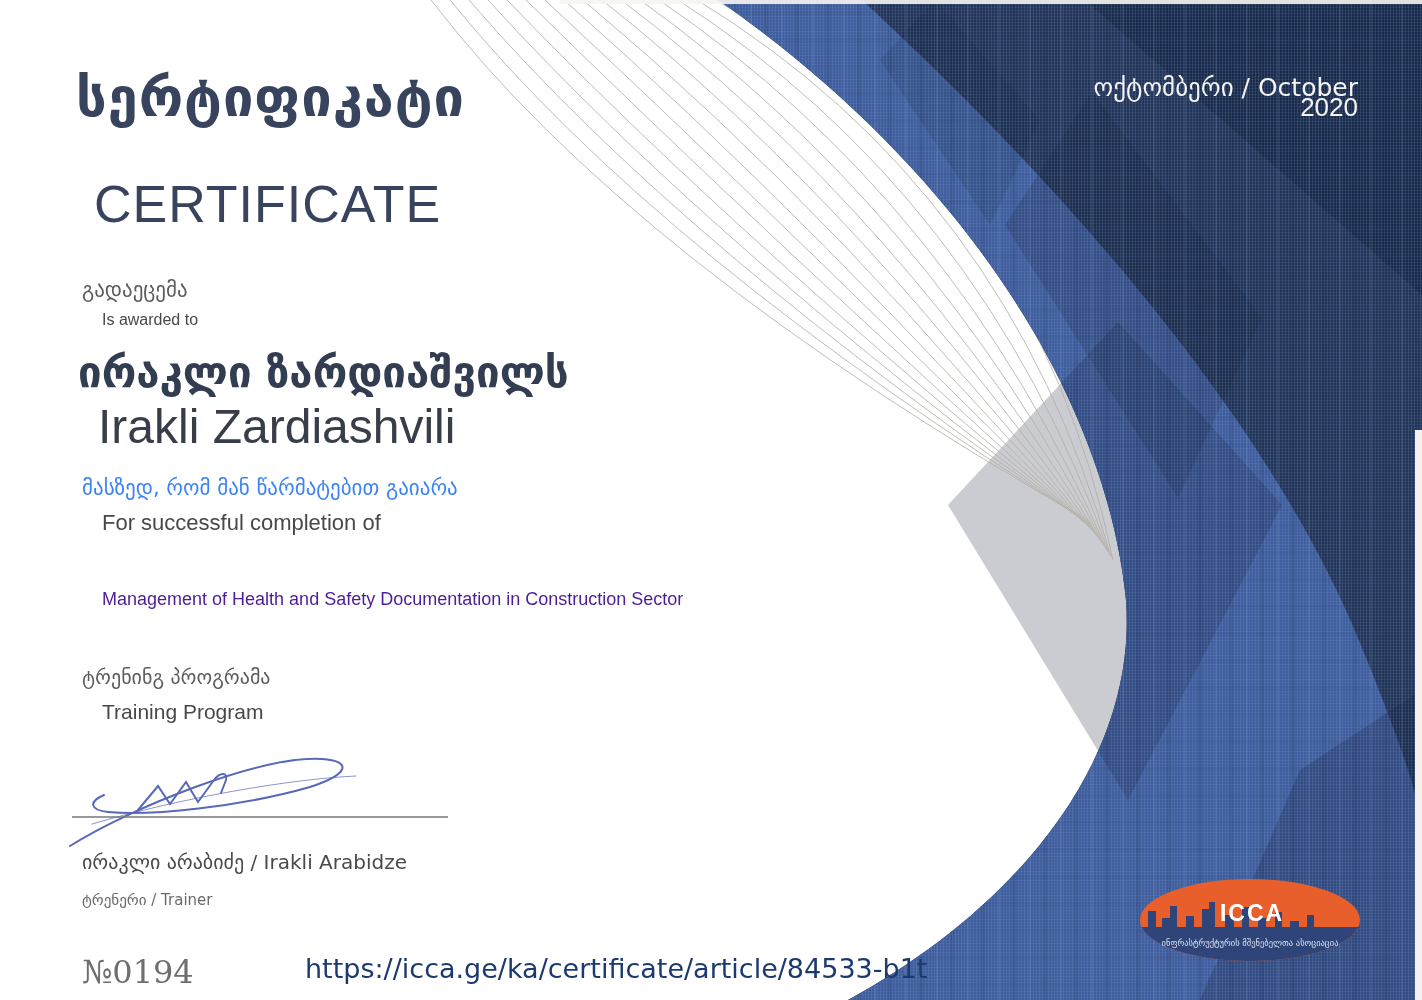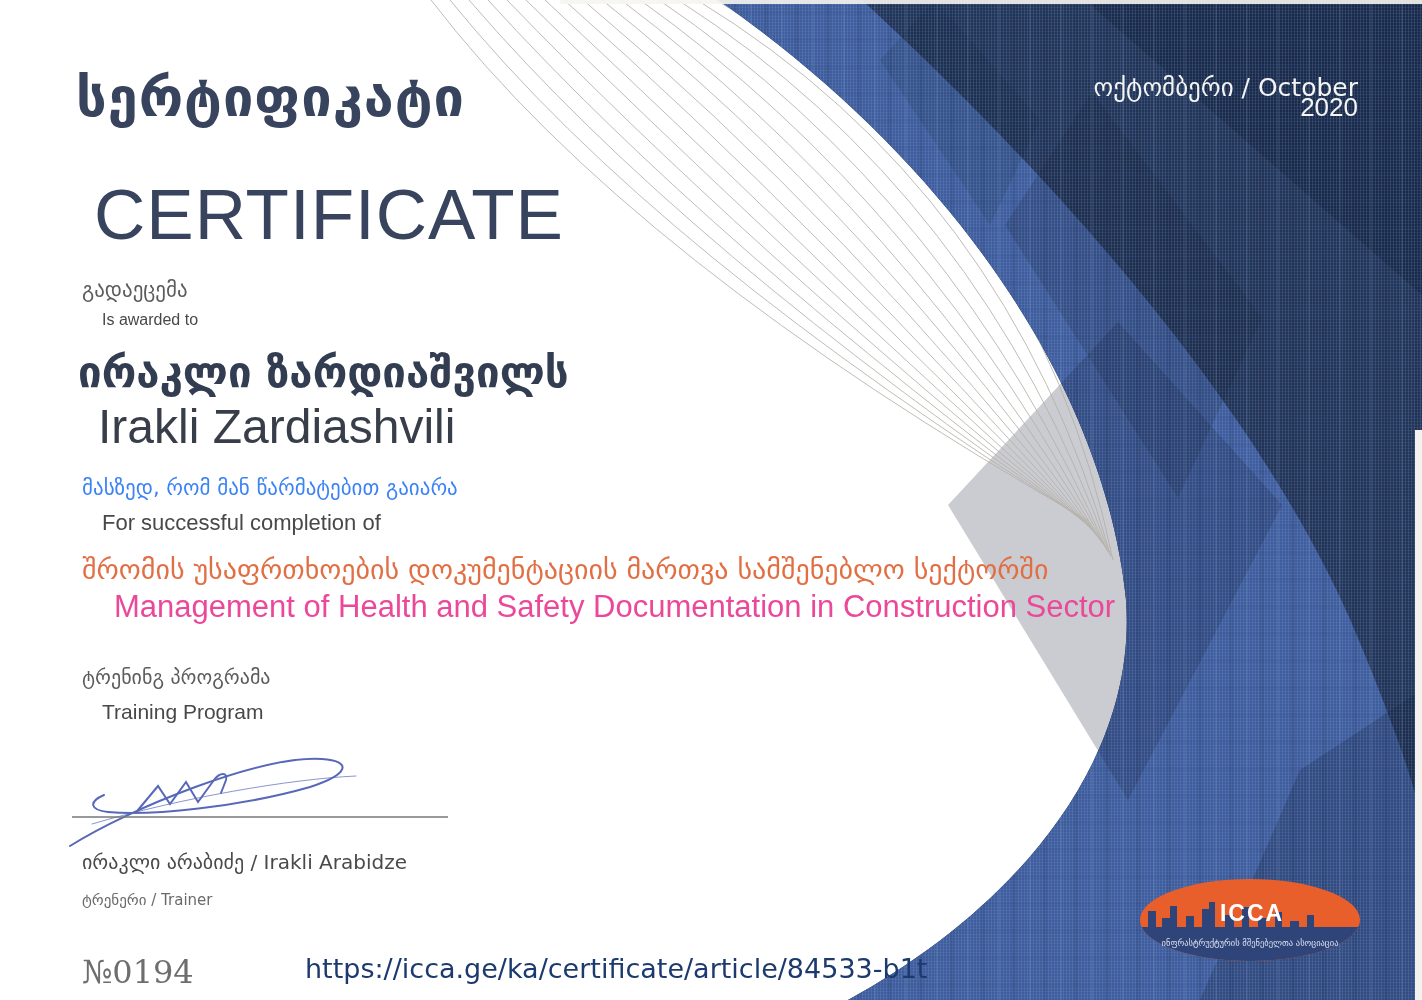--- a/index.html
+++ b/index.html
@@ -7,32 +7,32 @@
     position:relative;width:1422px;height:1000px;overflow:hidden;
     background:#ffffff;
     font-family:"Liberation Sans",sans-serif;
   }
   .stage svg.bg{position:absolute;left:0;top:0;z-index:0;}
   .txt{position:absolute;z-index:2;white-space:nowrap;}
   .ka{font-family:"DejaVu Sans",sans-serif;}
   .en{font-family:"Liberation Sans",sans-serif;margin-left:20px;}
 
   .title-ka{left:76px;top:66px;font-size:54px;font-weight:bold;color:#38445e;letter-spacing:1px;text-align:right;}
-  .title-en{left:74px;top:174px;font-size:71px;font-weight:400;color:#38445e;letter-spacing:1px;}
+  .title-en{left:74px;top:174px;font-size:52px;font-weight:400;color:#38445e;letter-spacing:1px;}
 
   .award-label-ka{left:82px;top:278px;font-size:21px;color:#5c5c5c;}
   .award-label-en{left:82px;top:311px;font-size:16px;color:#484848;}
   .name-ka{left:78px;top:348px;font-size:42px;font-weight:bold;color:#333d52;}
   .name-en{left:78px;top:399px;font-size:48px;color:#383e49;}
 
   .compl-label-ka{left:82px;top:476px;font-size:21px;color:#3b82f6;}
   .compl-label-en{left:82px;top:510px;font-size:22px;color:#484848;}
 
   .course-ka{left:82px;top:553px;font-size:28px;color:#e26f43;}
-  .course-en{left:94px;top:589px;font-size:31px;color:#ec4899;}
+  .course-en{left:82px;top:589px;font-size:18px;color:#4c1d95;}
 
   .prog-label-ka{left:82px;top:665px;font-size:20px;color:#5c5c5c;}
   .prog-label-en{left:82px;top:700px;font-size:21px;color:#484848;}
 
   .sig-name{left:82px;top:850px;font-size:20px;color:#4a4a4a;}
   .sig-role{left:82px;top:891px;font-size:15px;color:#6a6a6a;}
 
   .cert-no{left:82px;top:953px;font-size:32px;color:#6e6e6e;font-family:"DejaVu Serif",serif;}
   .url{left:305px;top:953px;font-size:27px;color:#1c3a6e;font-family:"DejaVu Sans",sans-serif;}
 
@@ -126,21 +126,20 @@
   <div class="txt en date-line2">2020</div>
 
   <div class="txt ka award-label-ka">გადაეცემა</div>
   <div class="txt en award-label-en">Is awarded to</div>
   <div class="txt ka name-ka">ირაკლი ზარდიაშვილს</div>
   <div class="txt en name-en">Irakli Zardiashvili</div>
 
   <div class="txt ka compl-label-ka">მასზედ, რომ მან წარმატებით გაიარა</div>
   <div class="txt en compl-label-en">For successful completion of</div>
 
-  <div class="txt ka course-ka">შრომის უსაფრთხოების დოკუმენტაციის მართვა სამშენებლო სექტორში</div>
   <div class="txt en course-en">Management of Health and Safety Documentation in Construction Sector</div>
 
   <div class="txt ka prog-label-ka">ტრენინგ პროგრამა</div>
   <div class="txt en prog-label-en">Training Program</div>
 
   <div class="txt ka sig-name">ირაკლი არაბიძე / Irakli Arabidze</div>
   <div class="txt ka sig-role">ტრენერი / Trainer</div>
 
   <div class="txt cert-no">№0194</div>
   <div class="txt url">https://icca.ge/ka/certificate/article/84533-b1t</div>

